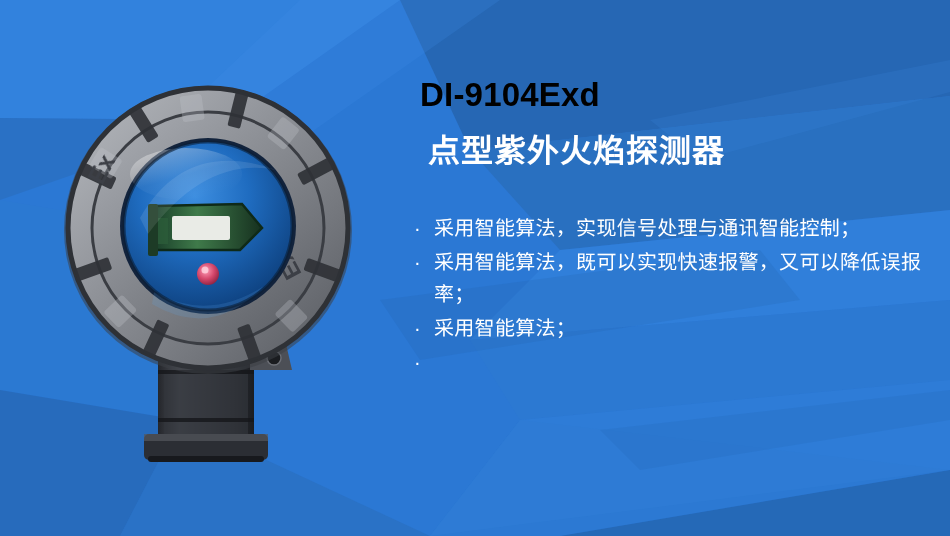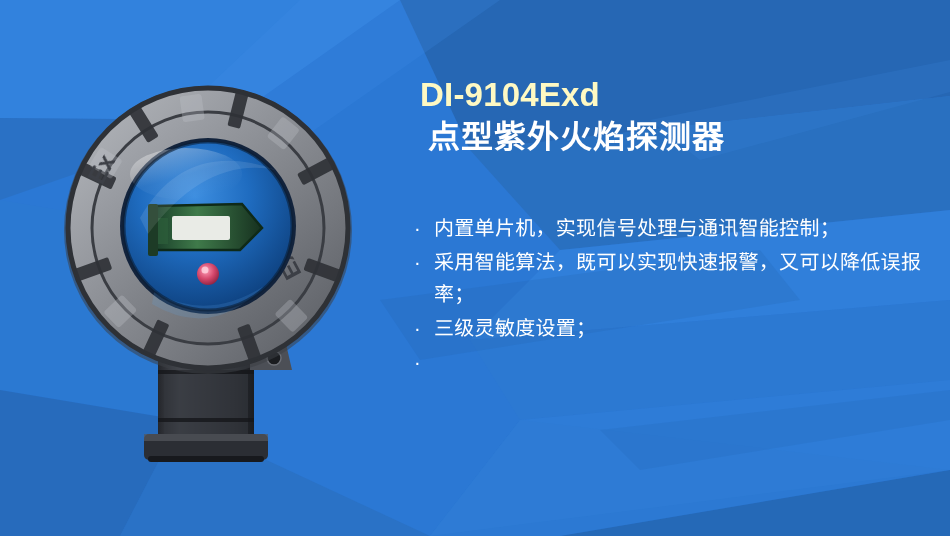--- a/index.html
+++ b/index.html
@@ -46,27 +46,27 @@
   }
   #title-block {
     position: absolute;
     left: 12px;
     top: 74px;
     width: 530px;
   }
   #product-model {
     font-size: 33px;
     font-weight: 600;
-    color: #fef9c3;
+    color: #000000;
     letter-spacing: 0.2px;
     line-height: 42px;
     white-space: nowrap;
   }
   #product-name {
-    margin-top: 0;
+    margin-top: 14px;
     margin-left: 8px;
     font-size: 32px;
     font-weight: 700;
     color: #ffffff;
     letter-spacing: 1px;
     line-height: 42px;
     white-space: nowrap;
   }
 
   #feature-list {
@@ -242,29 +242,29 @@
   <div id="text-column">
 
     <div id="title-block">
       <div id="product-model">DI-9104Exd</div>
       <div id="product-name">点型紫外火焰探测器</div>
     </div>
 
     <ul id="feature-list">
       <li class="feature-item">
         <span class="feature-bullet">·</span>
-        <span class="feature-text">内置单片机，实现信号处理与通讯智能控制；</span>
+        <span class="feature-text">采用智能算法，实现信号处理与通讯智能控制；</span>
       </li>
       <li class="feature-item">
         <span class="feature-bullet">·</span>
         <span class="feature-text">采用智能算法，既可以实现快速报警，又可以降低误报率；</span>
       </li>
       <li class="feature-item">
         <span class="feature-bullet">·</span>
-        <span class="feature-text">三级灵敏度设置；</span>
+        <span class="feature-text">采用智能算法；</span>
       </li>
       <li class="feature-item">
         <span class="feature-bullet">·</span>
       </li>
     </ul>
 
   </div>
 </div>
 
 </body></html>

